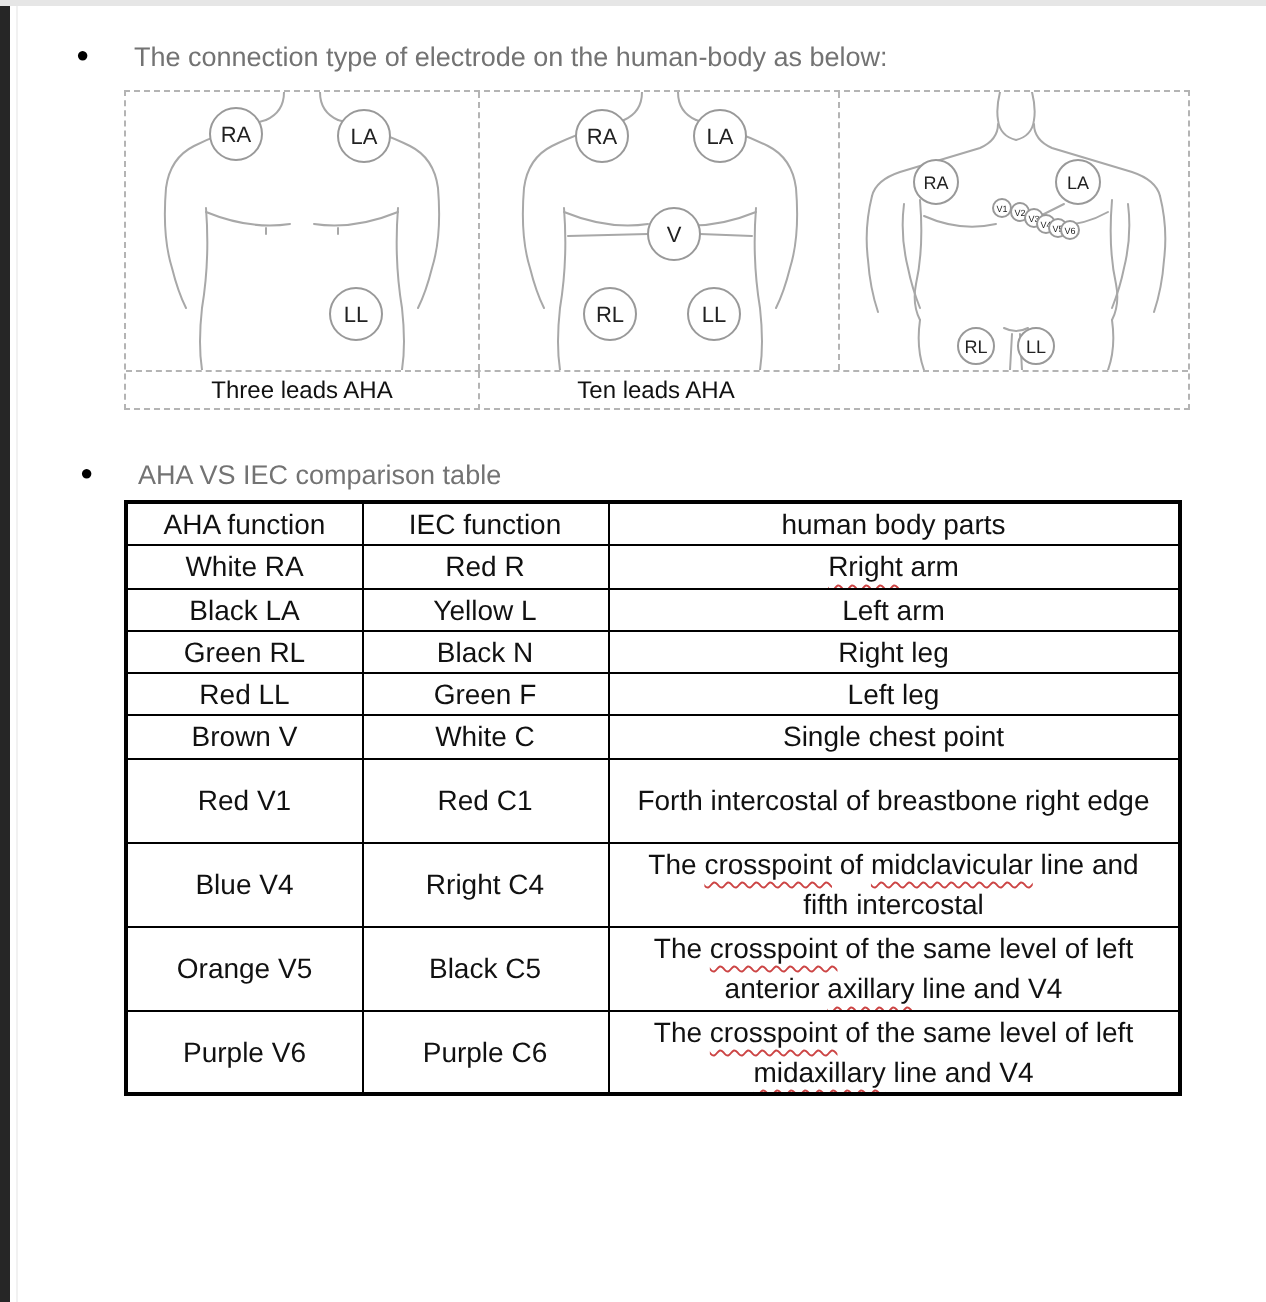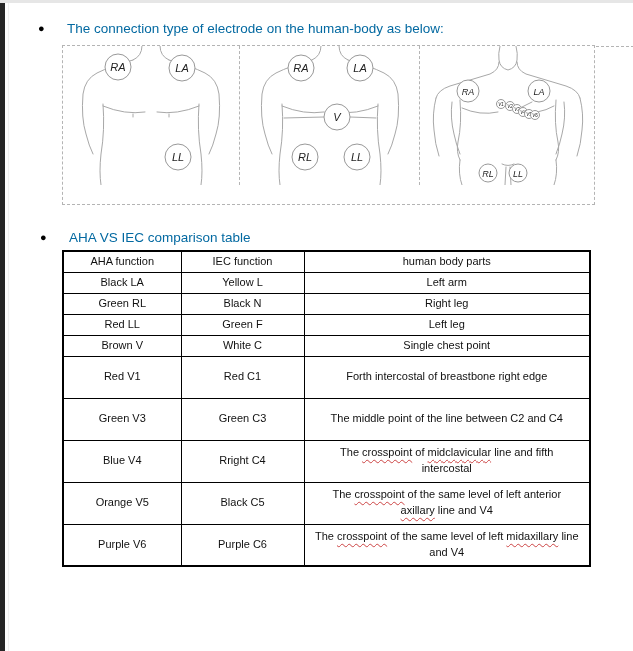--- a/index.html
+++ b/index.html
@@ -4,43 +4,43 @@
 <style>
   html,body{margin:0;padding:0;background:#fff;}
   .page{position:relative;width:633px;height:651px;background:#fff;overflow:hidden;
         font-family:"Liberation Sans",sans-serif;color:#1c1c1c;}
   .top-strip{position:absolute;left:0;top:0;width:633px;height:3px;background:#e6e6e6;}
   .left-strip{position:absolute;left:0;top:3px;width:5px;height:648px;background:#262626;}
   .left-faint{position:absolute;left:8px;top:3px;width:1px;height:648px;background:#f1f1f1;}
 
   .bullet-line{position:absolute;display:flex;align-items:center;}
   .bullet-dot{width:29px;font-size:11px;line-height:1;color:#000;}
-  .bullet-text{font-size:13.5px;color:#0369a1;}
+  .bullet-text{font-size:13.5px;color:#737373;}
   .bullet1{left:38px;top:21px;}
   .bullet2{left:40px;top:230px;}
 
   .figure{position:absolute;left:62px;top:45px;width:533px;height:160px;
-          border:1px dashed #b4b4b4;box-sizing:border-box;display:flex;flex-direction:row;font-style:italic;}
+          border:1px dashed #b4b4b4;box-sizing:border-box;display:flex;flex-direction:column;}
   .panels{display:flex;height:139px;}
   .panel{position:relative;box-sizing:border-box;}
   .panel.p1{width:176px;}
   .panel.p2{width:180px;border-left:1px dashed #b4b4b4;}
   .panel.p3{width:177px;border-left:1px dashed #b4b4b4;}
   .captions{display:flex;height:20px;border-top:1px dashed #b4b4b4;}
   .caption{box-sizing:border-box;text-align:center;font-size:12px;line-height:19px;color:#111;}
   .caption.c1{width:176px;}
   .caption.c2{width:180px;border-left:1px dashed #b4b4b4;}
   .caption.c3{width:177px;border-left:1px dashed #b4b4b4;}
   .panel svg{display:block;}
   .body-line{fill:none;stroke:#a8a8a8;stroke-width:1;stroke-linecap:round;}
   .elec{fill:#fff;stroke:#999;stroke-width:1;}
   .elec-label{fill:#222;font-family:"Liberation Sans",sans-serif;text-anchor:middle;}
 
   .cmp-table{position:absolute;left:62px;top:250px;border-collapse:collapse;table-layout:fixed;
-             width:527px;font-size:11px;color:#111;}
+             width:527px;font-size:14px;color:#111;}
   .cmp-table td{border:1px solid #000;text-align:center;vertical-align:middle;
                 padding:0 10px;box-sizing:border-box;line-height:1.45;overflow:hidden;}
   .cmp-table{border:2px solid #000;}
   tr.r1{height:21px;}
   tr.r2{height:42px;}
   .sq{text-decoration:underline;text-decoration-style:wavy;text-decoration-color:#cc4444;
       text-decoration-thickness:1px;text-underline-offset:3px;}
 </style>
 </head>
 <body>
@@ -164,20 +164,25 @@
         <col style="width:123px">
         <col style="width:286px">
       </colgroup>
     <tbody>
       <tr class="r1">
         <td>AHA function</td>
         <td>IEC function</td>
         <td>human body parts</td>
       </tr>
       <tr class="r1">
+        <td>White RA</td>
+        <td>Red R</td>
+        <td class="spell"><span class="sq">Rright</span> arm</td>
+      </tr>
+      <tr class="r1">
         <td>Black LA</td>
         <td>Yellow L</td>
         <td class="spell">Left arm</td>
       </tr>
       <tr class="r1">
         <td>Green RL</td>
         <td>Black N</td>
         <td class="spell">Right leg</td>
       </tr>
       <tr class="r1">
@@ -189,25 +194,20 @@
         <td>Brown V</td>
         <td>White C</td>
         <td class="spell">Single chest point</td>
       </tr>
       <tr class="r2">
         <td>Red V1</td>
         <td>Red C1</td>
         <td class="spell">Forth intercostal of breastbone right edge</td>
       </tr>
       <tr class="r2">
-        <td>Green V3</td>
-        <td>Green C3</td>
-        <td class="spell">The middle point of the line between C2 and C4</td>
-      </tr>
-      <tr class="r2">
         <td>Blue V4</td>
         <td>Rright C4</td>
         <td class="spell">The <span class="sq">crosspoint</span> of <span class="sq">midclavicular</span> line and fifth intercostal</td>
       </tr>
       <tr class="r2">
         <td>Orange V5</td>
         <td>Black C5</td>
         <td class="spell">The <span class="sq">crosspoint</span> of the same level of left anterior <span class="sq">axillary</span> line and V4</td>
       </tr>
       <tr class="r2">

